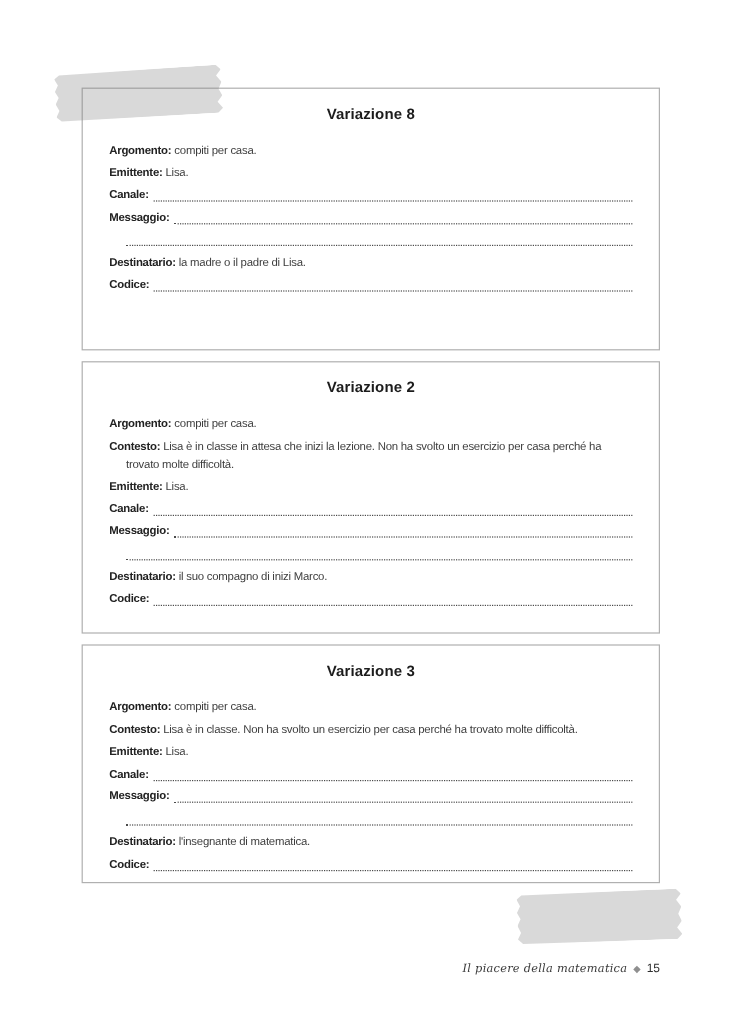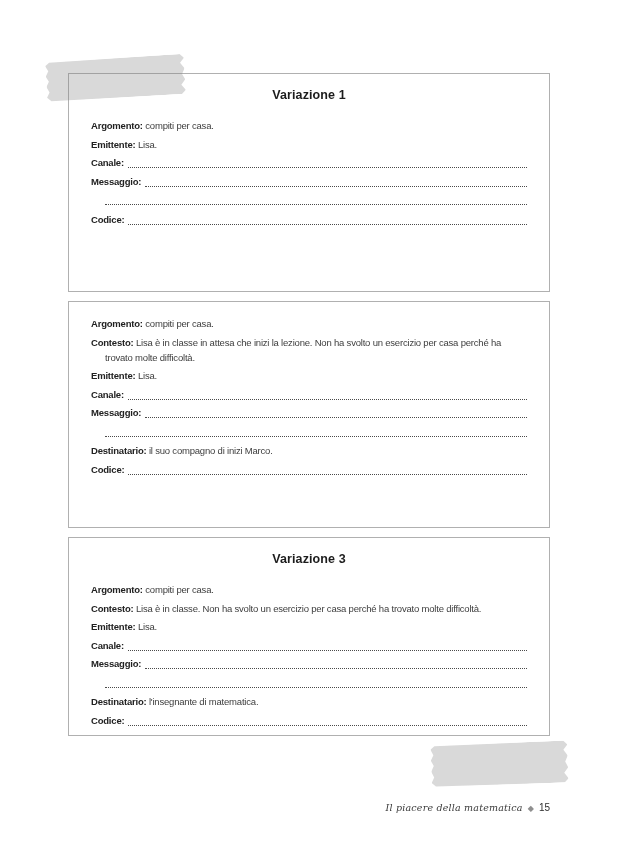--- a/index.html
+++ b/index.html
@@ -97,43 +97,45 @@
 </style>
 </head>
 <body>
 
 <div class="page">
 
   <div class="tape tape-top-left"></div>
   <div class="tape tape-bottom-right"></div>
 
   <section class="vbox vbox-1">
-    <h2 class="vbox-title">Variazione 1</h2>
+    <h2 class="vbox-title">Variazione 8</h2>
     <div class="fields">
       <p class="field"><span class="lbl">Argomento:</span> <span>compiti per casa.</span></p>
       <p class="field"><span class="lbl">Emittente:</span> <span>Lisa.</span></p>
       <div class="line-row">
           <span class="lbl">Canale:</span>
           <span class="fill"></span>
         </div>
       <div class="line-row">
           <span class="lbl">Messaggio:</span>
           <span class="fill"></span>
         </div>
       <div class="extra-line">
           <span class="fill"></span>
         </div>
+      <p class="field"><span class="lbl">Destinatario:</span> <span>la madre o il padre di Lisa.</span></p>
       <div class="line-row">
           <span class="lbl">Codice:</span>
           <span class="fill"></span>
         </div>
     </div>
   </section>
 
   <section class="vbox vbox-2">
+    <h2 class="vbox-title">Variazione 2</h2>
     <div class="fields">
       <p class="field"><span class="lbl">Argomento:</span> <span>compiti per casa.</span></p>
       <p class="field para"><span class="lbl">Contesto:</span> <span>Lisa è in classe in attesa che inizi la lezione. Non ha svolto un esercizio per casa perché ha trovato molte difficoltà.</span></p>
       <p class="field"><span class="lbl">Emittente:</span> <span>Lisa.</span></p>
       <div class="line-row">
           <span class="lbl">Canale:</span>
           <span class="fill"></span>
         </div>
       <div class="line-row">
           <span class="lbl">Messaggio:</span>

